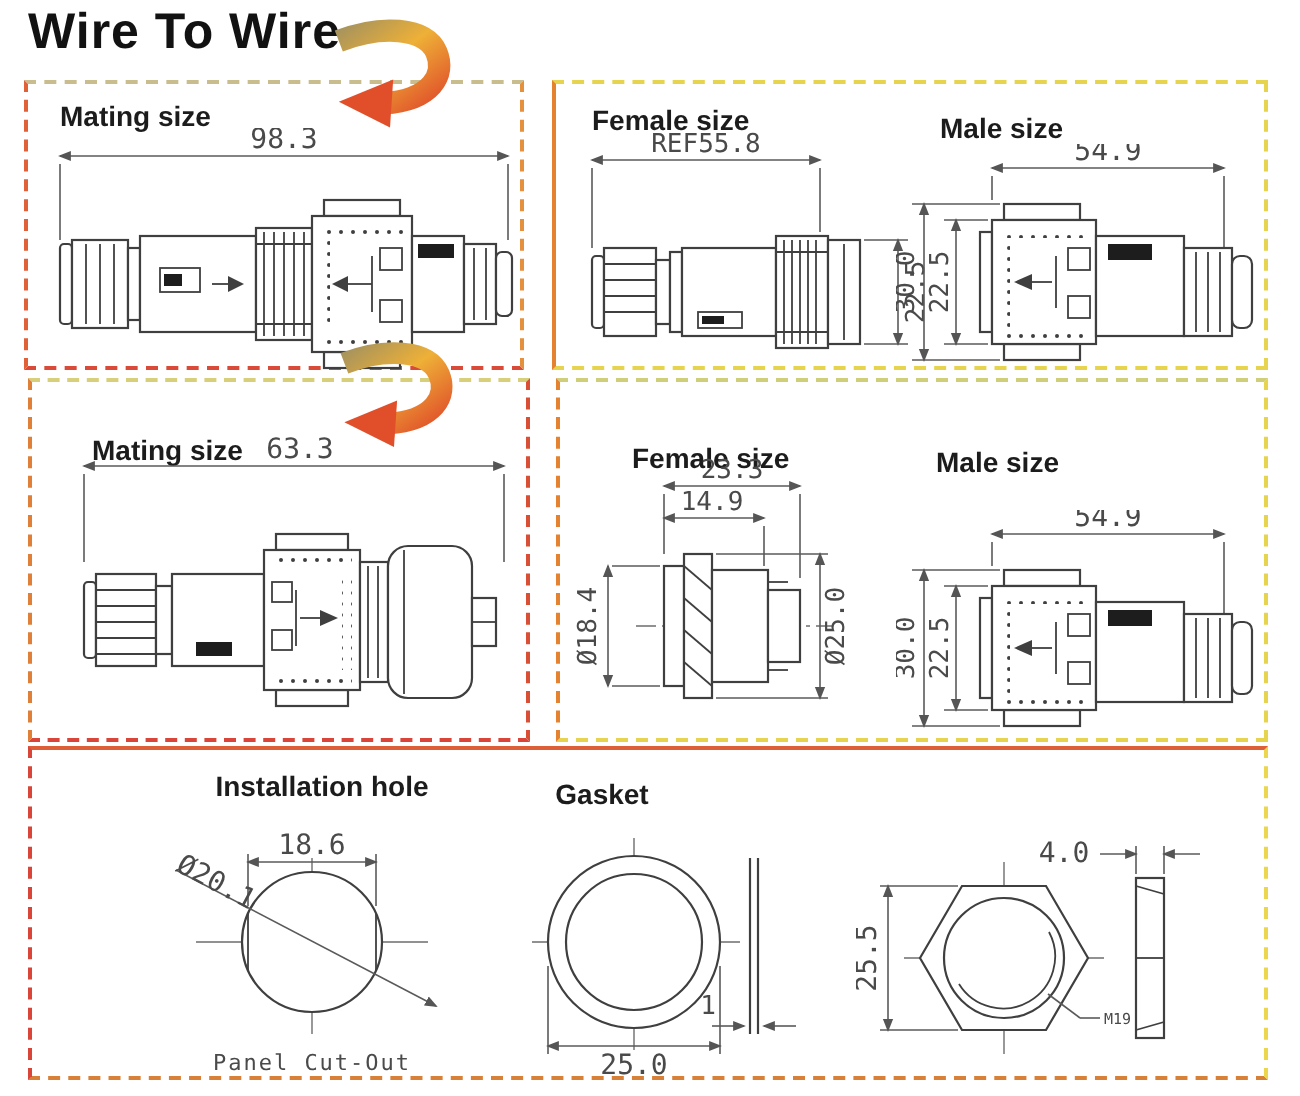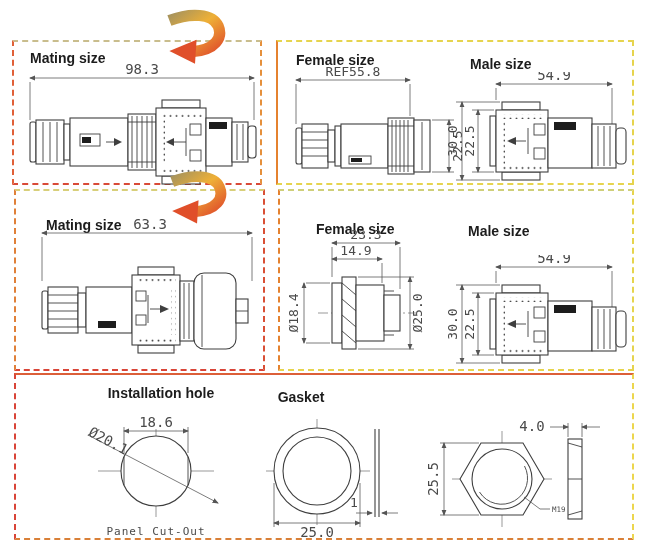--- a/index.html
+++ b/index.html
@@ -46,20 +46,21 @@
         <circle cx="2.5" cy="2.5" r="1" fill="#3f3f3f"></circle>
       </pattern>
       <linearGradient id="swg" x1="0" y1="0" x2="1" y2="1">
         <stop offset="0" stop-color="#a8945c"></stop>
         <stop offset="0.45" stop-color="#eeb037"></stop>
         <stop offset="1" stop-color="#e04f2a"></stop>
       </linearGradient>
     </defs>
   </svg>
 
+  <div class="page-title">Wire To Wire</div>
 
   <svg class="arrow-swoosh" style="left:163px;top:7px" width="64" height="67" viewBox="0 0 80 76">
     <path d="M 8 13 C 34 3, 62 4, 69 20 C 75 34, 66 50, 36 52" fill="none" stroke="url(#swg)" stroke-width="14"></path>
     <polygon points="8,51 42,37 40,67" fill="#e04f2a"></polygon>
   </svg>
 
   <svg class="arrow-swoosh" style="left:166px;top:169px" width="62" height="64" viewBox="0 0 80 76">
     <path d="M 8 13 C 34 3, 62 4, 69 20 C 75 34, 66 50, 36 52" fill="none" stroke="url(#swg)" stroke-width="14"></path>
     <polygon points="8,51 42,37 40,67" fill="#e04f2a"></polygon>
   </svg>

